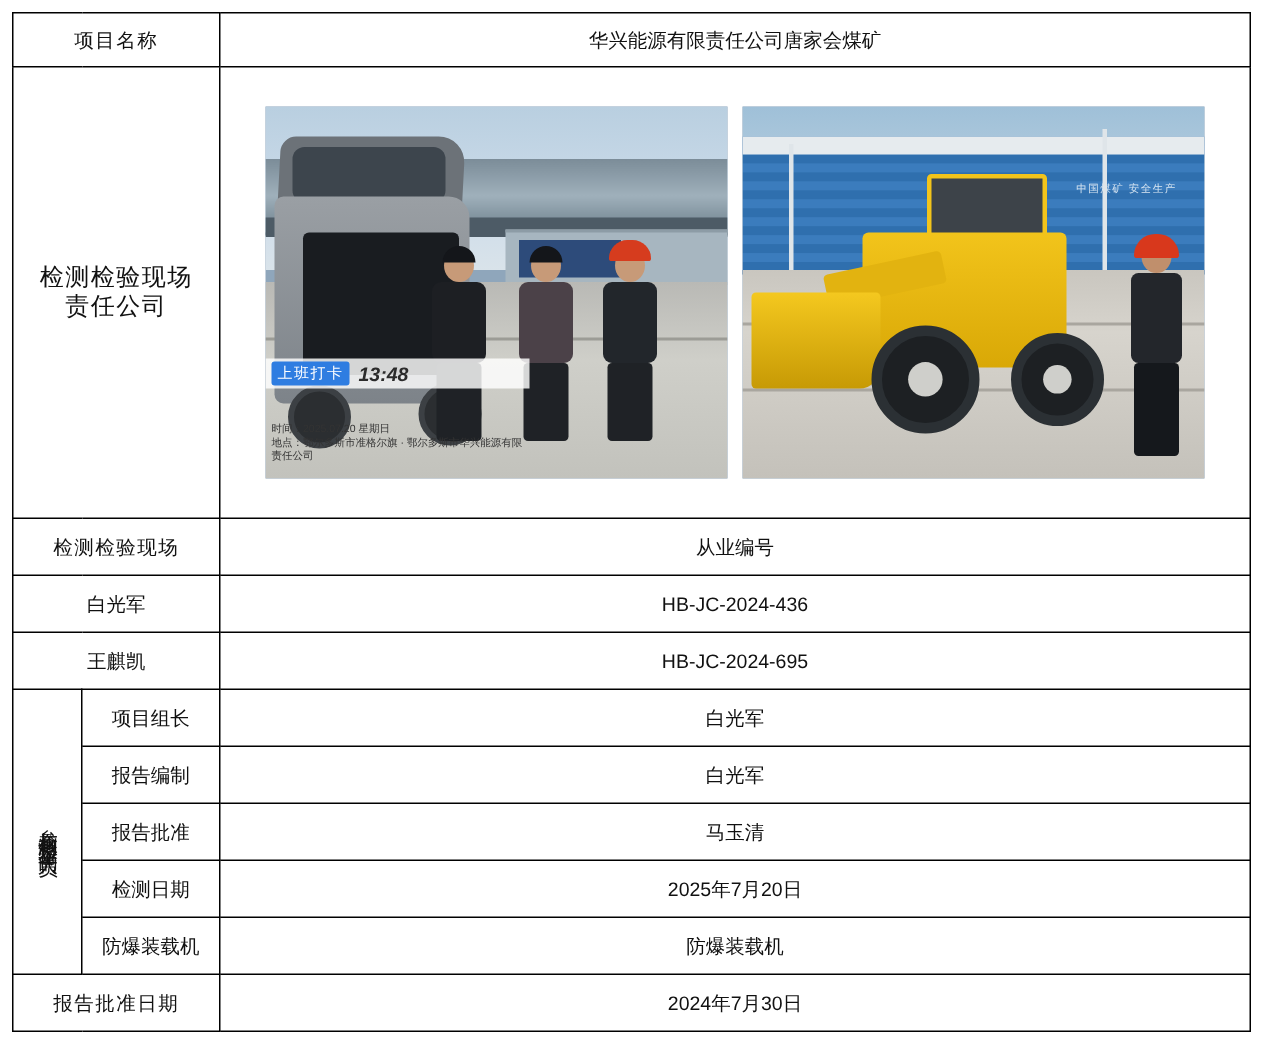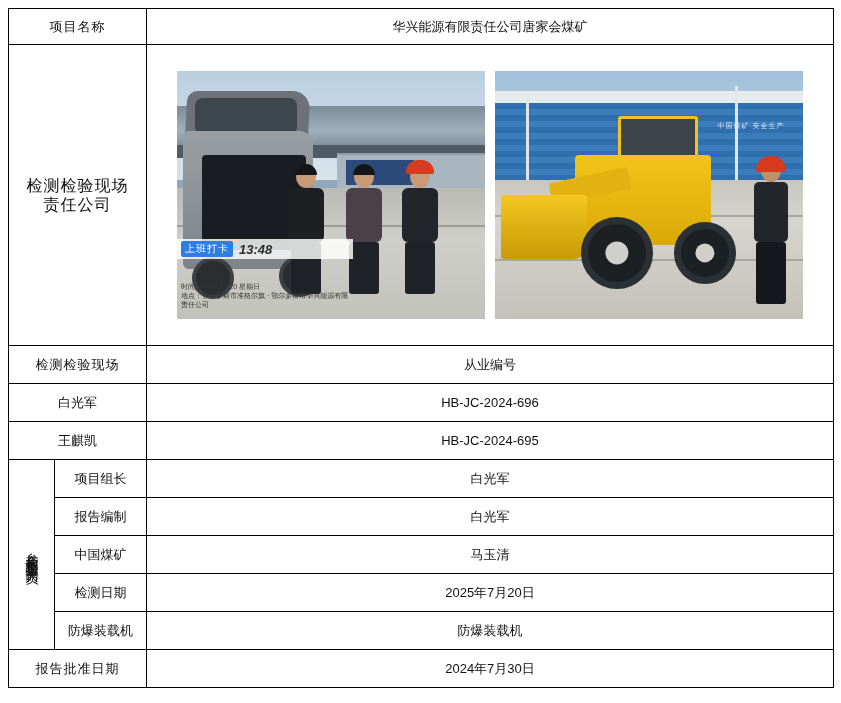--- a/index.html
+++ b/index.html
@@ -364,41 +364,41 @@
         </td>
       </tr>
 
       <tr class="row-h38">
         <td colspan="2" class="cell-label">检测检验现场</td>
         <td>从业编号</td>
       </tr>
 
       <tr class="row-h38">
         <td colspan="2">白光军</td>
-        <td>HB-JC-2024-696</td>
+        <td>HB-JC-2024-436</td>
       </tr>
 
       <tr class="row-h38">
         <td colspan="2">王麒凯</td>
         <td>HB-JC-2024-695</td>
       </tr>
 
       <tr class="row-h38">
         <td rowspan="5">
           <span class="vertical-label">参与检测检验工作的人员</span>
         </td>
         <td>项目组长</td>
         <td>白光军</td>
       </tr>
       <tr class="row-h38">
         <td>报告编制</td>
         <td>白光军</td>
       </tr>
       <tr class="row-h38">
-        <td>中国煤矿</td>
+        <td>报告批准</td>
         <td>马玉清</td>
       </tr>
       <tr class="row-h38">
         <td>检测日期</td>
         <td>2025年7月20日</td>
       </tr>
       <tr class="row-h38">
         <td>防爆装载机</td>
         <td>防爆装载机</td>
       </tr>

